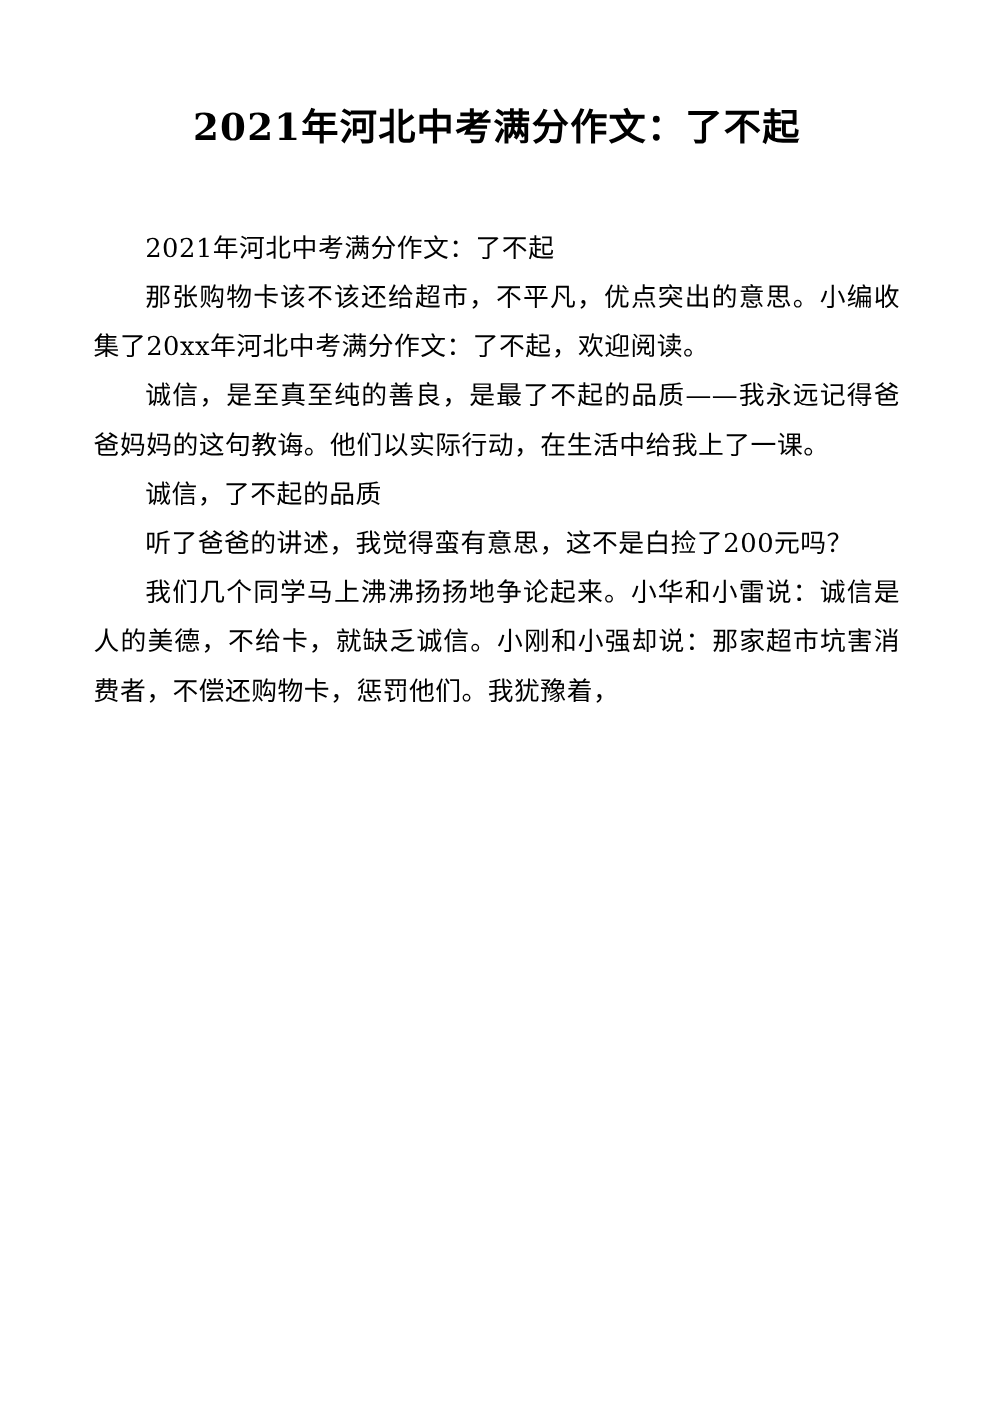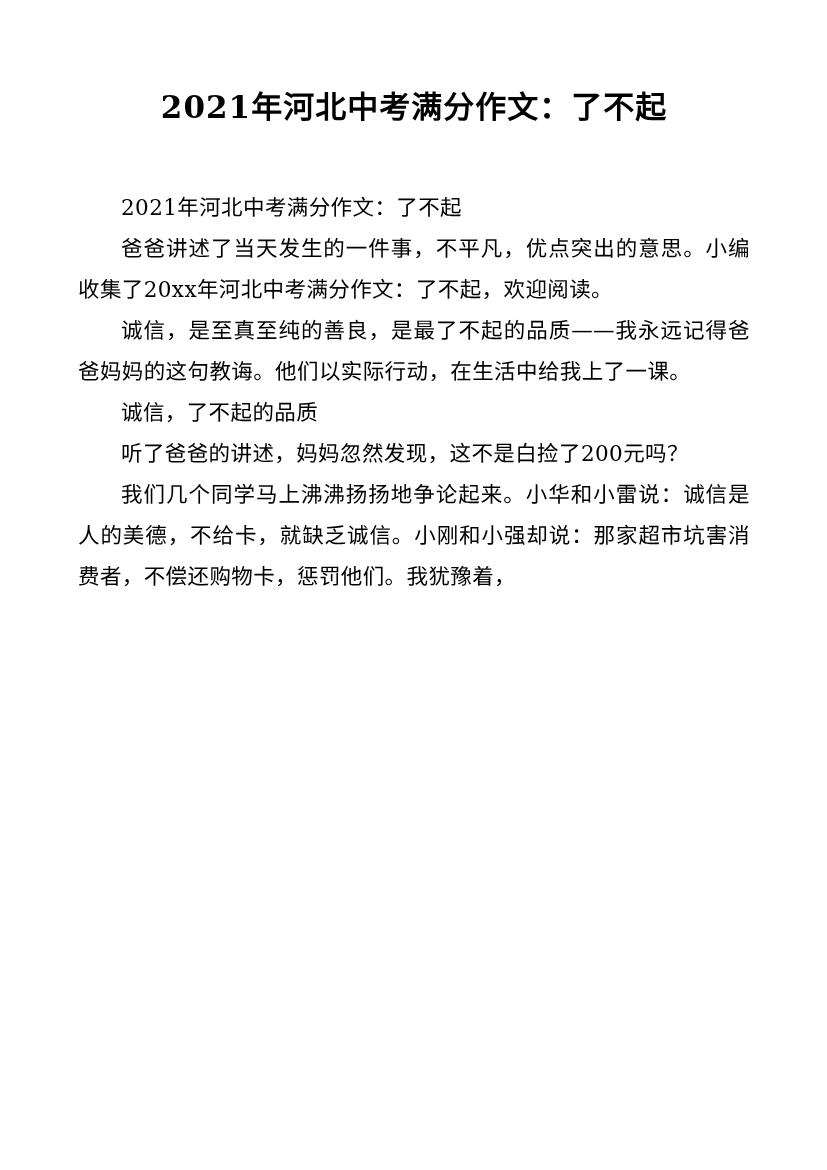--- a/index.html
+++ b/index.html
@@ -51,20 +51,20 @@
   }
 </style>
 </head>
 <body>
 
 <div class="page">
   <div class="content">
     <h1 class="doc-title">2021年河北中考满分作文：了不起</h1>
     <div class="body-text">
       <p>2021年河北中考满分作文：了不起</p>
-      <p>爸爸讲述了当天发生的一件事，不平凡，优点突出的意思。小编收集了20xx年河北中考满分作文：了不起，欢迎阅读。</p>
+      <p>那张购物卡该不该还给超市，不平凡，优点突出的意思。小编收集了20xx年河北中考满分作文：了不起，欢迎阅读。</p>
       <p>诚信，是至真至纯的善良，是最了不起的品质——我永远记得爸爸妈妈的这句教诲。他们以实际行动，在生活中给我上了一课。</p>
       <p>诚信，了不起的品质</p>
-      <p>听了爸爸的讲述，妈妈忽然发现，这不是白捡了200元吗？</p>
+      <p>听了爸爸的讲述，我觉得蛮有意思，这不是白捡了200元吗？</p>
       <p>我们几个同学马上沸沸扬扬地争论起来。小华和小雷说：诚信是人的美德，不给卡，就缺乏诚信。小刚和小强却说：那家超市坑害消费者，不偿还购物卡，惩罚他们。我犹豫着，</p>
     </div>
   </div>
 </div>
 
 </body></html>

